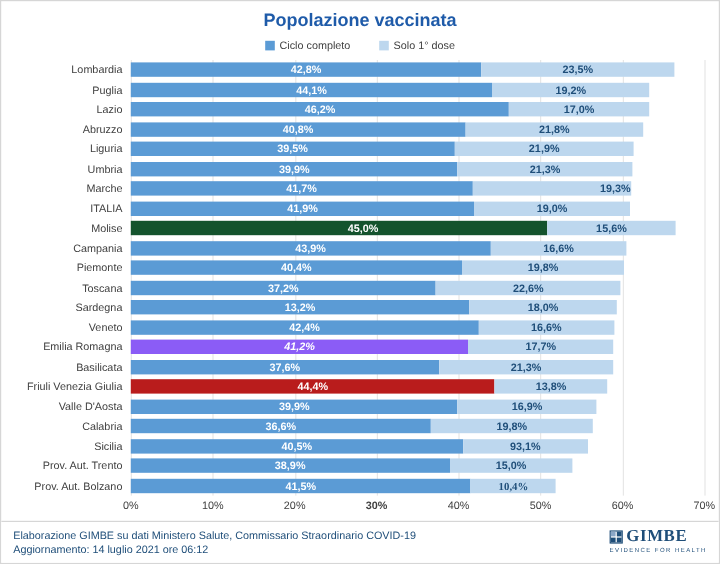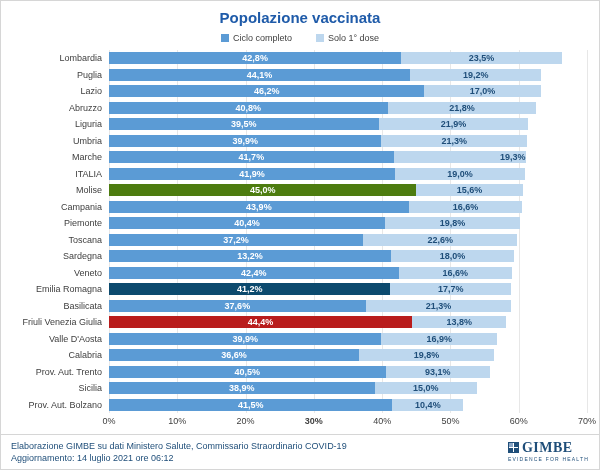--- a/index.html
+++ b/index.html
@@ -94,22 +94,22 @@
           <div class="cat">Campania</div>
           <div class="cat">Piemonte</div>
           <div class="cat">Toscana</div>
           <div class="cat">Sardegna</div>
           <div class="cat">Veneto</div>
           <div class="cat">Emilia Romagna</div>
           <div class="cat">Basilicata</div>
           <div class="cat">Friuli Venezia Giulia</div>
           <div class="cat">Valle D'Aosta</div>
           <div class="cat">Calabria</div>
+          <div class="cat">Sicilia</div>
           <div class="cat">Prov. Aut. Trento</div>
-          <div class="cat">Sicilia</div>
           <div class="cat">Prov. Aut. Bolzano</div>
         </div>
       <div class="plot">
           <div class="gridline" style="left: calc(0% + 0px);"></div>
           <div class="gridline" style="left: calc(14.2857% + 0px);"></div>
           <div class="gridline" style="left: calc(28.5714% + 0px);"></div>
           <div class="gridline" style="left: calc(42.8571% + 0px);"></div>
           <div class="gridline" style="left: calc(57.1429% + 0px);"></div>
           <div class="gridline" style="left: calc(71.4286% + 0px);"></div>
           <div class="gridline" style="left: calc(85.7143% + 0px);"></div>
@@ -172,21 +172,21 @@
           </div>
           <div class="row">
             <div class="seg dark" style="width: 59.8571%; background: rgb(91, 155, 213);">
               <span class="val">41,9%</span>
             </div>
             <div class="seg light" style="width: 27.1429%; background: rgb(189, 215, 238);">
               <span class="val">19,0%</span>
             </div>
           </div>
           <div class="row">
-            <div class="seg dark" style="width: 64.2857%; background: #4d7c0f;">
+            <div class="seg dark" style="width: 64.2857%; background: #14532d; padding-left: 40px;">
               <span class="val">45,0%</span>
             </div>
             <div class="seg light" style="width: 22.2857%; background: rgb(189, 215, 238);">
               <span class="val">15,6%</span>
             </div>
           </div>
           <div class="row">
             <div class="seg dark" style="width: 62.7143%; background: rgb(91, 155, 213);">
               <span class="val">43,9%</span>
             </div>
@@ -220,21 +220,21 @@
           </div>
           <div class="row">
             <div class="seg dark" style="width: 60.5714%; background: rgb(91, 155, 213);">
               <span class="val">42,4%</span>
             </div>
             <div class="seg light" style="width: 23.7143%; background: rgb(189, 215, 238);">
               <span class="val">16,6%</span>
             </div>
           </div>
           <div class="row">
-            <div class="seg dark" style="width: 58.8571%; background: #0c4a6e;">
+            <div class="seg dark" style="width: 58.8571%; background: #8b5cf6; font-style: italic;">
               <span class="val">41,2%</span>
             </div>
             <div class="seg light" style="width: 25.2857%; background: rgb(189, 215, 238);">
               <span class="val">17,7%</span>
             </div>
           </div>
           <div class="row">
             <div class="seg dark" style="width: 53.7143%; background: rgb(91, 155, 213);">
               <span class="val">37,6%</span>
             </div>
@@ -279,21 +279,21 @@
               <span class="val">38,9%</span>
             </div>
             <div class="seg light" style="width: 21.4286%; background: rgb(189, 215, 238);">
               <span class="val">15,0%</span>
             </div>
           </div>
           <div class="row">
             <div class="seg dark" style="width: 59.2857%; background: rgb(91, 155, 213);">
               <span class="val">41,5%</span>
             </div>
-            <div class="seg light" style="width: 14.8571%; background: rgb(189, 215, 238);">
+            <div class="seg light" style="width: 14.8571%; background: rgb(189, 215, 238); font-family: Liberation Serif, serif;">
               <span class="val">10,4%</span>
             </div>
           </div>
         </div>
     </div>
     <div class="axis">
       <div class="axis-spacer"></div>
       <div class="axis-track">
           <span class="tick" style="left: 0%;">0%</span>
           <span class="tick" style="left: 14.2857%;">10%</span>

